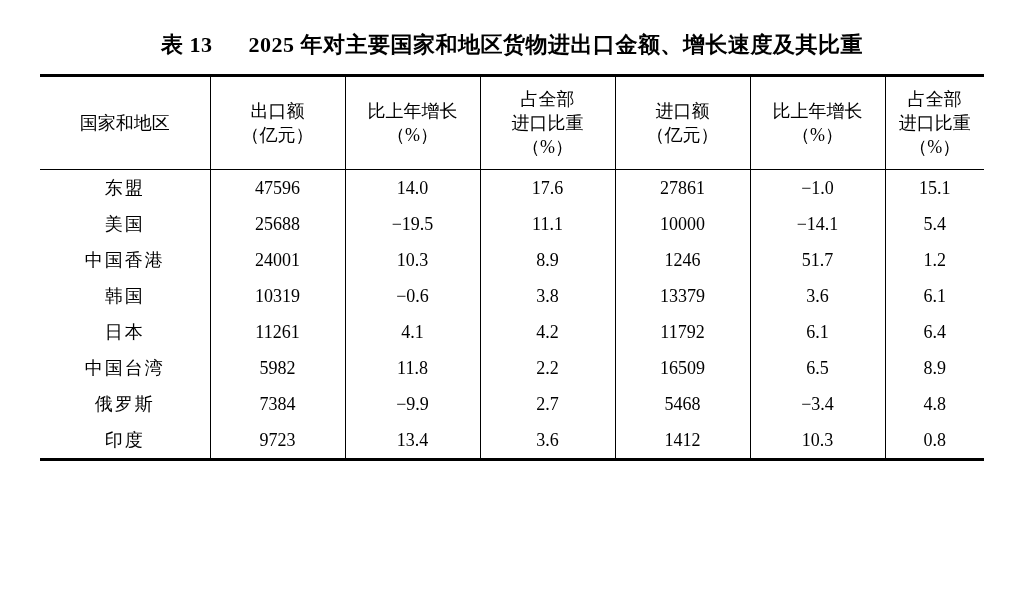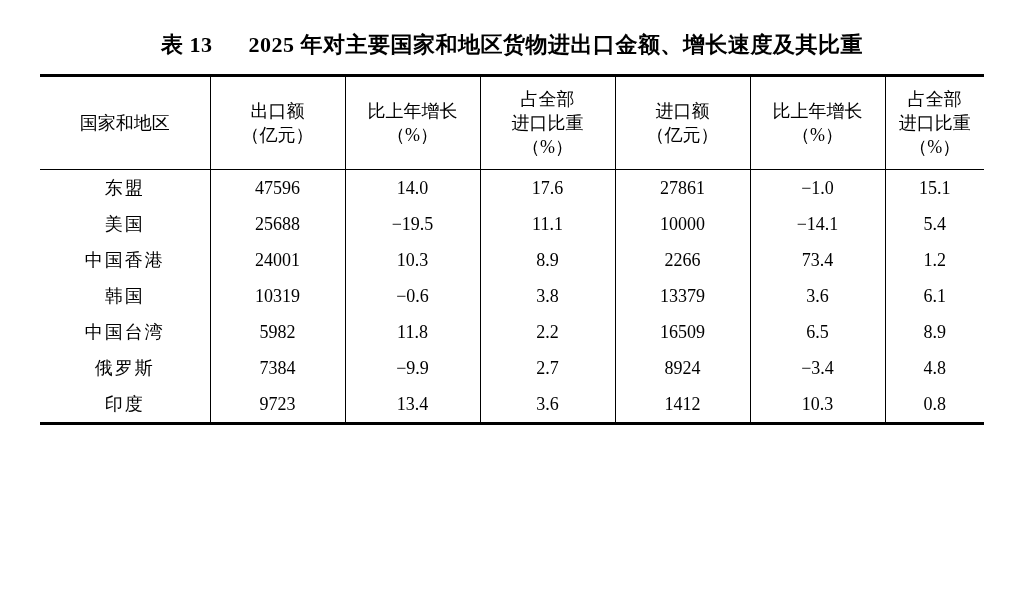--- a/index.html
+++ b/index.html
@@ -187,48 +187,57 @@
         <td class="num">11.1</td>
         <td class="num">10000</td>
         <td class="num">−14.1</td>
         <td class="num">5.4</td>
       </tr>
       <tr>
         <td class="name">中国香港</td>
         <td class="num">24001</td>
         <td class="num">10.3</td>
         <td class="num">8.9</td>
-        <td class="num">2266</td>
-        <td class="num">73.4</td>
+        <td class="num">1246</td>
+        <td class="num">51.7</td>
         <td class="num">1.2</td>
       </tr>
       <tr>
         <td class="name">韩国</td>
         <td class="num">10319</td>
         <td class="num">−0.6</td>
         <td class="num">3.8</td>
         <td class="num">13379</td>
         <td class="num">3.6</td>
         <td class="num">6.1</td>
       </tr>
       <tr>
+        <td class="name">日本</td>
+        <td class="num">11261</td>
+        <td class="num">4.1</td>
+        <td class="num">4.2</td>
+        <td class="num">11792</td>
+        <td class="num">6.1</td>
+        <td class="num">6.4</td>
+      </tr>
+      <tr>
         <td class="name">中国台湾</td>
         <td class="num">5982</td>
         <td class="num">11.8</td>
         <td class="num">2.2</td>
         <td class="num">16509</td>
         <td class="num">6.5</td>
         <td class="num">8.9</td>
       </tr>
       <tr>
         <td class="name">俄罗斯</td>
         <td class="num">7384</td>
         <td class="num">−9.9</td>
         <td class="num">2.7</td>
-        <td class="num">8924</td>
+        <td class="num">5468</td>
         <td class="num">−3.4</td>
         <td class="num">4.8</td>
       </tr>
       <tr>
         <td class="name">印度</td>
         <td class="num">9723</td>
         <td class="num">13.4</td>
         <td class="num">3.6</td>
         <td class="num">1412</td>
         <td class="num">10.3</td>

